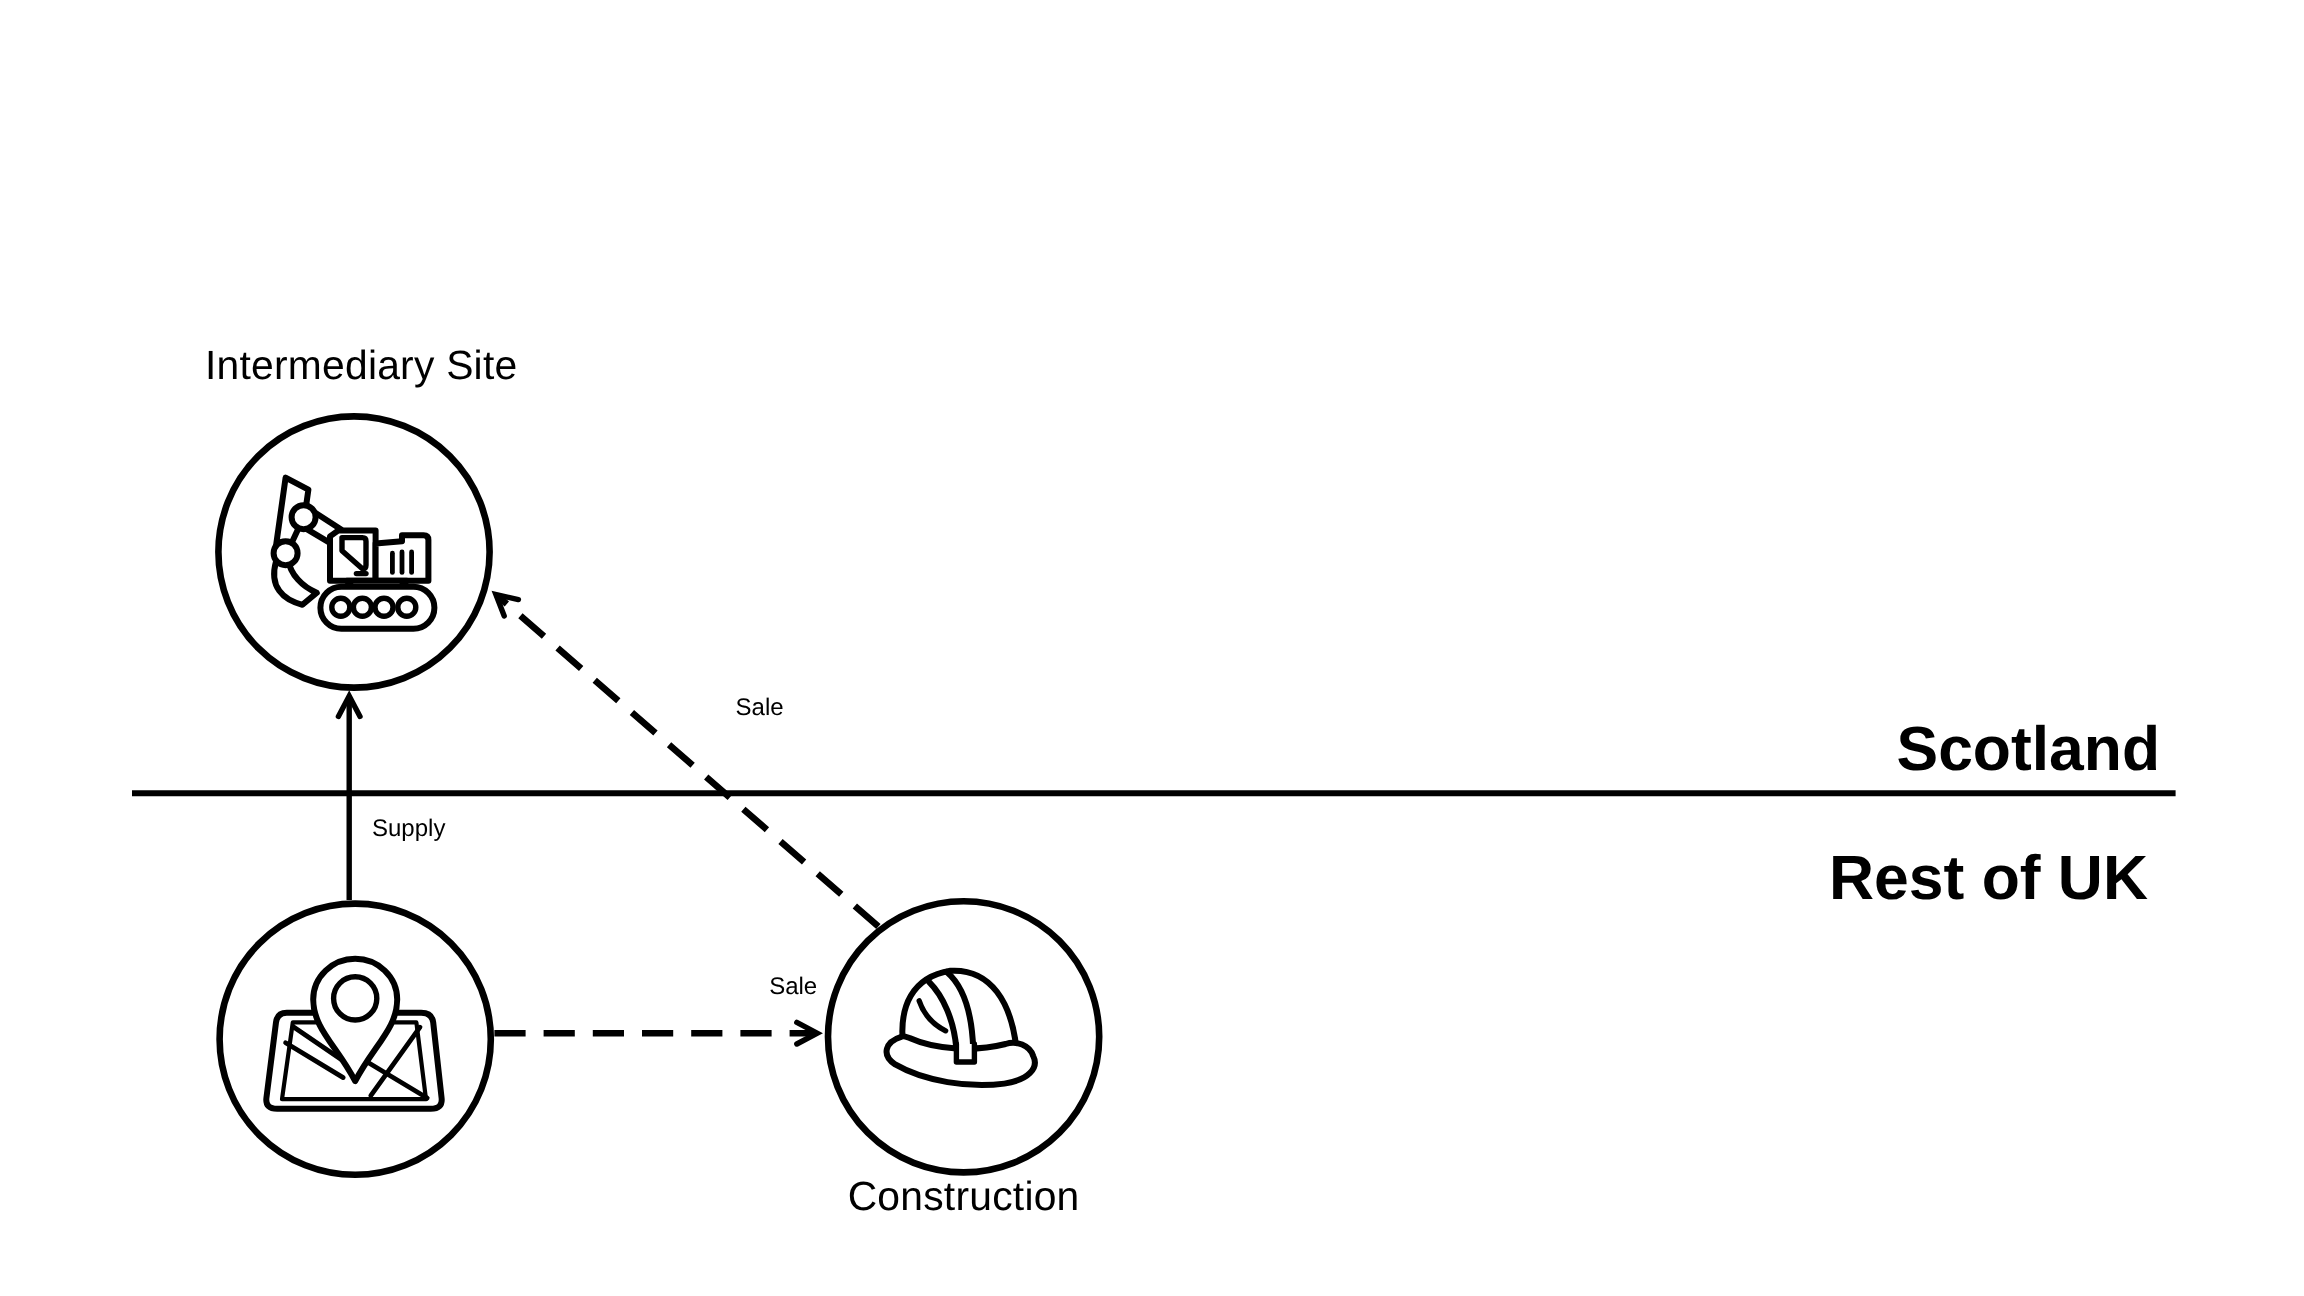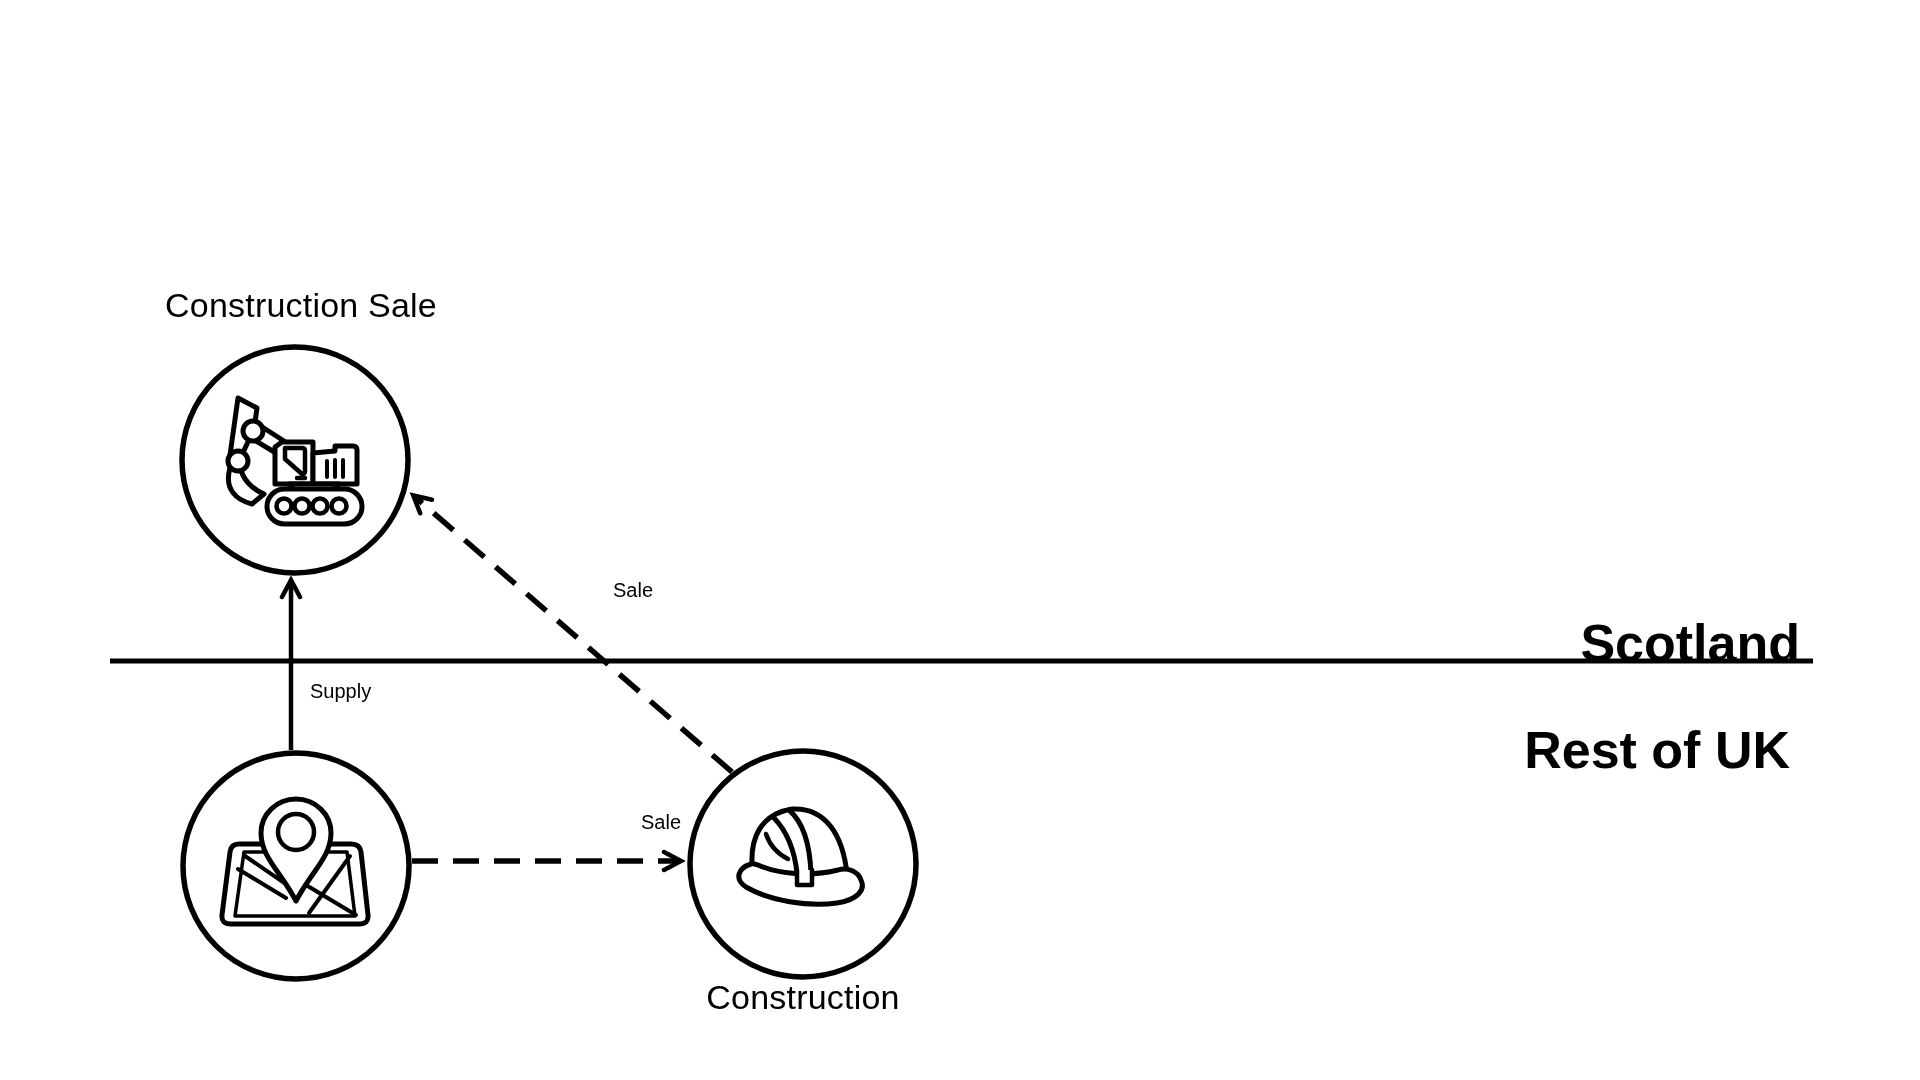--- a/index.html
+++ b/index.html
@@ -9,21 +9,21 @@
     height: 1080px;
     background: #ffffff;
     font-family: "Liberation Sans", sans-serif;
     color: #000000;
     overflow: hidden;
   }
   .diagram-svg { position: absolute; inset: 0; }
   .lbl { position: absolute; color: #000; white-space: nowrap; }
   .node-label { font-size: 34px; text-align: center; width: 400px; letter-spacing: 0.2px; }
   .edge-label { font-size: 20px; }
-  .region-label { font-size: 52px; font-weight: bold; text-align: right; width: 420px; margin-top: 18px; }
+  .region-label { font-size: 52px; font-weight: bold; text-align: right; width: 420px; }
   .two-line { line-height: 50px; white-space: nowrap; }
   .two-line span { display: block; }
 </style>
 </head>
 <body>
 
 <div class="canvas">
 
   <svg class="diagram-svg" width="1920" height="1080" viewBox="0 0 1920 1080">
     <defs>
@@ -100,21 +100,21 @@
       <path d="M774,818 C786,830 795,850 797,874"></path>
 
       <path d="M766,834 C770,846 778,854 788,859" stroke-width="4.5"></path>
 
       <path d="M751,864 C738,868 734,879 746,887 C770,901 808,907 837,903 C857,900 866,890 861,880 C858,871 847,867 838,870 C810,877 778,874 758,865 C755,864 753,863 751,864 Z" fill="#fff"></path>
 
       <path d="M797,870 L797,885 L812,885 L812,870" fill="#fff" stroke-width="4.5"></path>
     </g>
   </svg>
 
-  <div class="lbl node-label" style="left:101px; top:286px;">Construction Sale</div>
+  <div class="lbl node-label" style="left:101px; top:286px;">Intermediary Site</div>
 
 
   <div class="lbl node-label two-line" style="left:603px; top:972px;">
     <span>Construction</span>
   </div>
 
   <div class="lbl region-label" style="left:1380px; top:595px;">Scotland</div>
 
   <div class="lbl region-label" style="left:1370px; top:702px;">Rest of UK</div>
 

